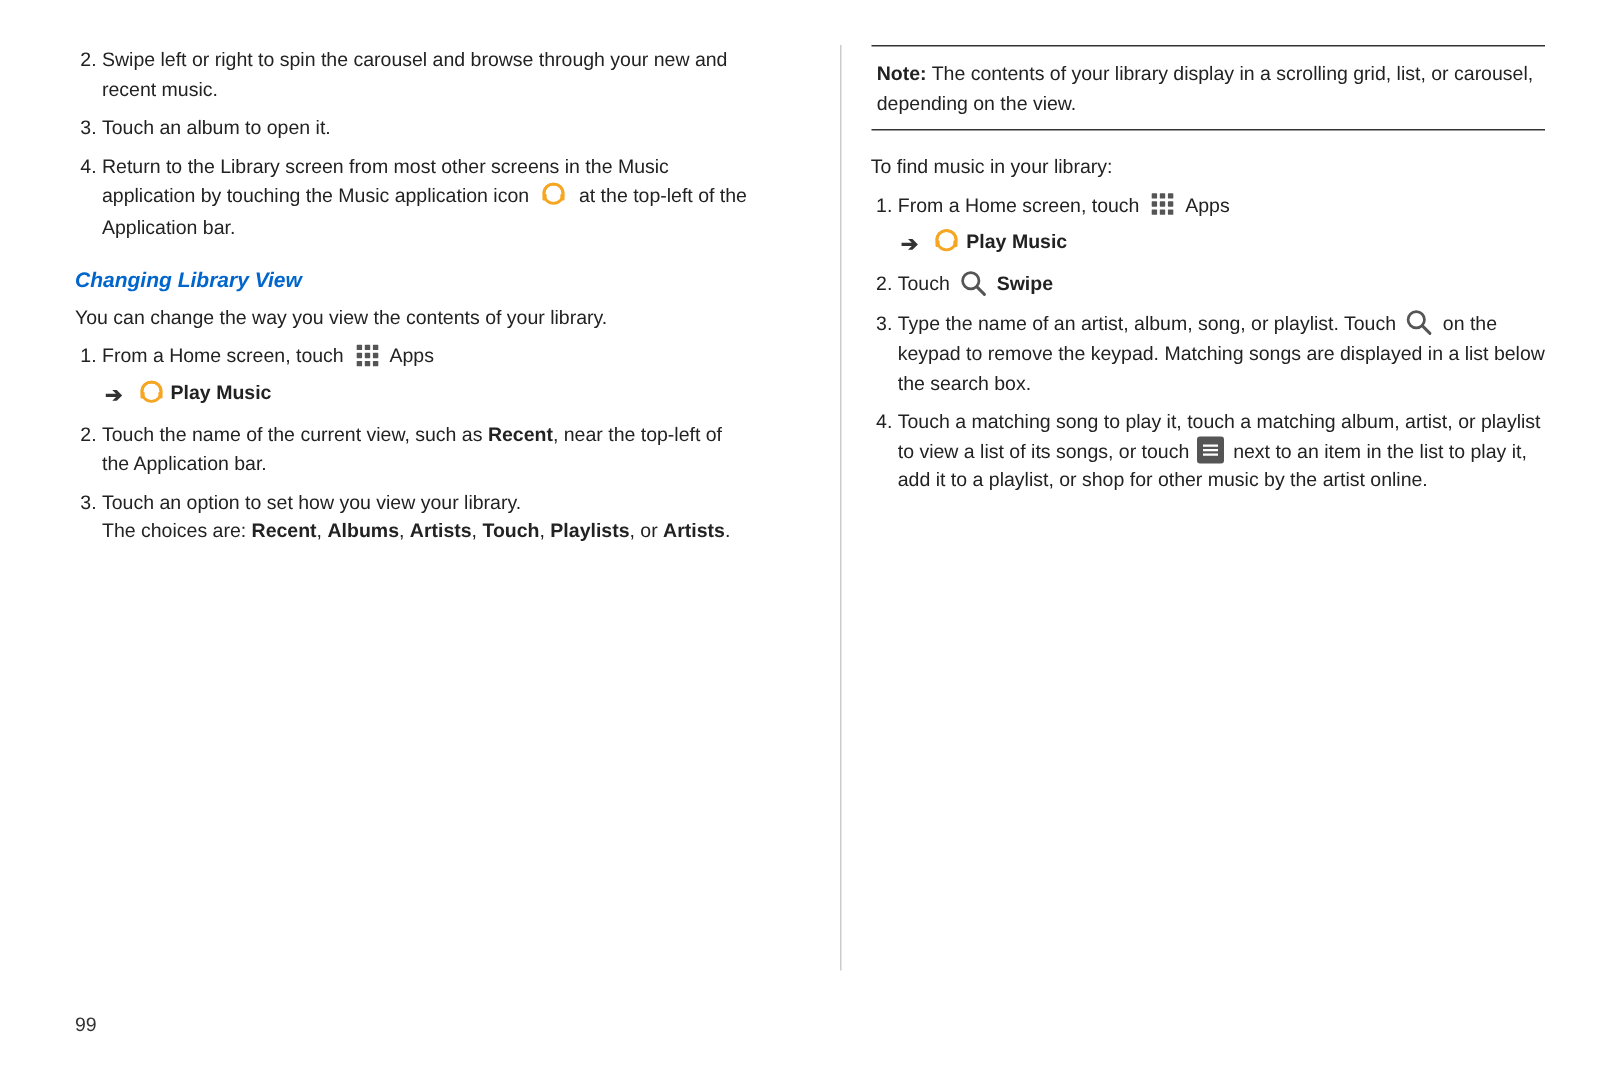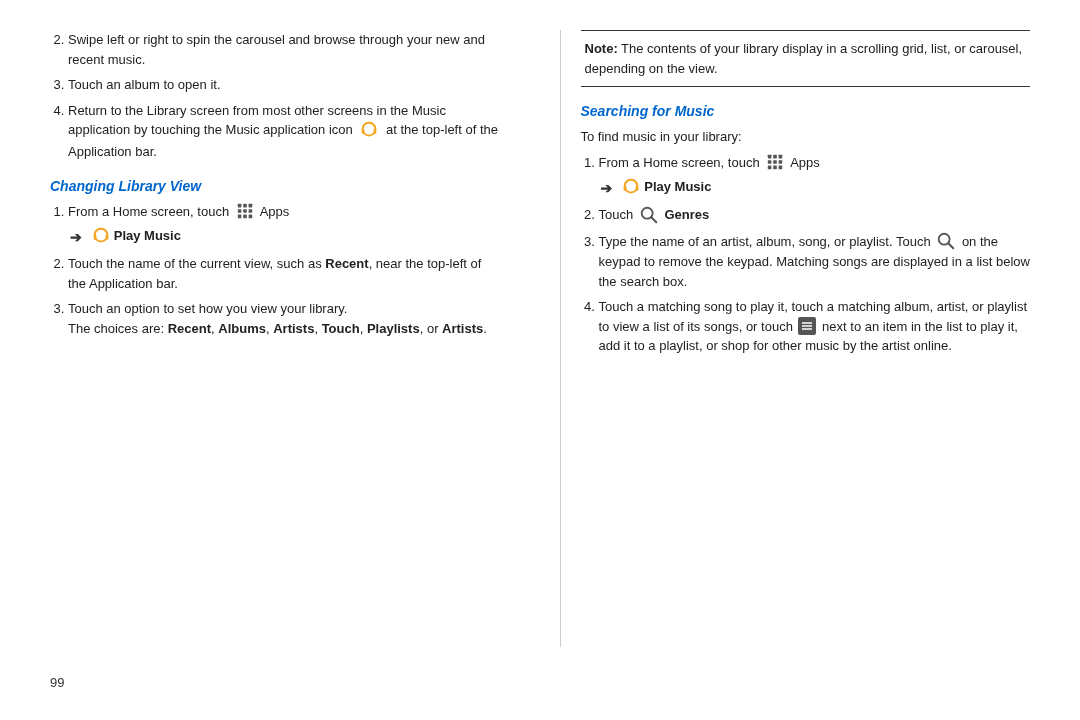--- a/index.html
+++ b/index.html
@@ -171,20 +171,21 @@
               <path d="M5 11c0-3.9 3.1-7 7-7s7 3.1 7 7" stroke="#f5a623" stroke-width="2" fill="none"></path>
               <rect x="4" y="11" width="3" height="5" rx="1" fill="#f5a623"></rect>
               <rect x="17" y="11" width="3" height="5" rx="1" fill="#f5a623"></rect>
             </svg>
           </span>
           at the top-left of the Application bar.
         </li>
       </ol>
 
       <div class="section-title">Changing Library View</div>
+      <p>You can change the way you view the contents of your library.</p>
 
       <ol>
         <li>
           From a Home screen, touch
           <span class="icon-apps">
             <svg viewBox="0 0 20 20" fill="none" xmlns="http://www.w3.org/2000/svg">
               <rect x="2" y="2" width="4" height="4" rx="0.5" fill="#555"></rect>
               <rect x="8" y="2" width="4" height="4" rx="0.5" fill="#555"></rect>
               <rect x="14" y="2" width="4" height="4" rx="0.5" fill="#555"></rect>
               <rect x="2" y="8" width="4" height="4" rx="0.5" fill="#555"></rect>
@@ -217,21 +218,20 @@
           The choices are: <b>Recent</b>, <b>Albums</b>, <b>Artists</b>, <b>Touch</b>, <b>Playlists</b>, or <b>Artists</b>.
         </li>
       </ol>
     </div>
 
     <div class="right-col">
       <div class="note-box">
         <span class="note-label">Note:</span><span> The contents of your library display in a scrolling grid, list, or carousel, depending on the view.</span>
       </div>
 
-      <div class="section-title">Searching for Music</div>
       <p>To find music in your library:</p>
 
       <ol>
         <li>
           From a Home screen, touch
           <span class="icon-apps">
             <svg viewBox="0 0 20 20" fill="none" xmlns="http://www.w3.org/2000/svg">
               <rect x="2" y="2" width="4" height="4" rx="0.5" fill="#555"></rect>
               <rect x="8" y="2" width="4" height="4" rx="0.5" fill="#555"></rect>
               <rect x="14" y="2" width="4" height="4" rx="0.5" fill="#555"></rect>
@@ -258,21 +258,21 @@
           </div>
         </li>
         <li>
           Touch
           <span class="icon-search">
             <svg viewBox="0 0 22 22" fill="none" xmlns="http://www.w3.org/2000/svg">
               <circle cx="9" cy="9" r="6" stroke="#555" stroke-width="2"></circle>
               <line x1="13.5" y1="13.5" x2="19" y2="19" stroke="#555" stroke-width="2.2" stroke-linecap="round"></line>
             </svg>
           </span>
-          <span class="search-label">Genres</span>
+          <span class="search-label">Swipe</span>
         </li>
         <li>
           Type the name of an artist, album, song, or playlist. Touch
           <span class="icon-search">
             <svg viewBox="0 0 22 22" fill="none" xmlns="http://www.w3.org/2000/svg">
               <circle cx="9" cy="9" r="6" stroke="#555" stroke-width="2"></circle>
               <line x1="13.5" y1="13.5" x2="19" y2="19" stroke="#555" stroke-width="2.2" stroke-linecap="round"></line>
             </svg>
           </span>
           on the keypad to remove the keypad. Matching songs are displayed in a list below the search box.

